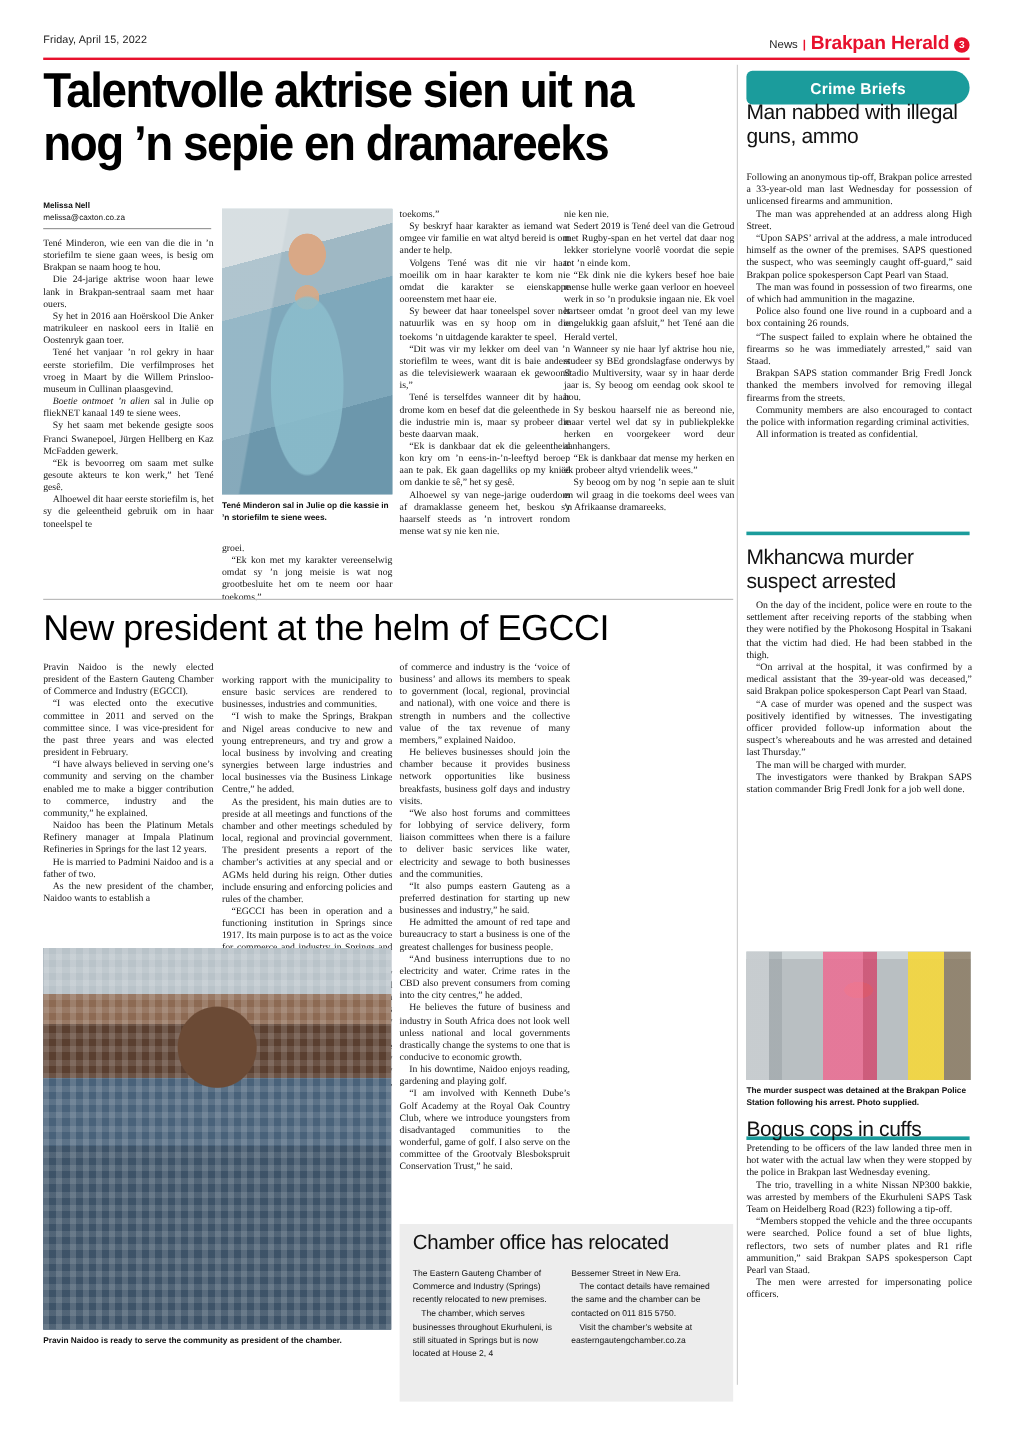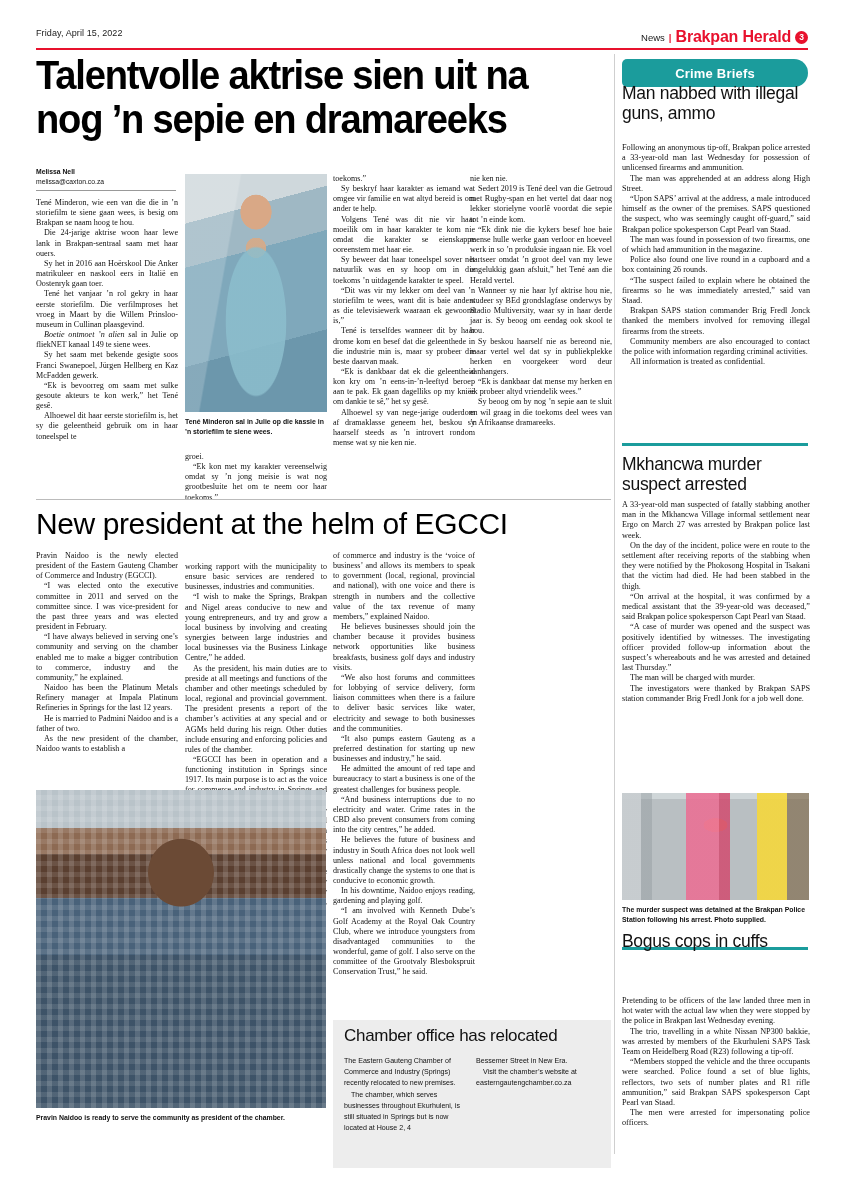--- a/index.html
+++ b/index.html
@@ -257,20 +257,21 @@
   <div class="cap" style="left:36px; top:1113px; width:290px;">Pravin Naidoo is ready to serve the community as president of the chamber.</div>
 
   <div class="relo-box"></div>
   <div class="relo-title">Chamber office has relocated</div>
   <div class="relo-col" id="relo-col1" style="left:344px; top:1056px;">
       <p class="noind">The Eastern Gauteng Chamber of Commerce and Industry (Springs) recently relocated to new premises.</p>
       <p>The chamber, which serves businesses throughout Ekurhuleni, is still situated in Springs but is now located at House 2, 4</p>
     </div>
   <div class="relo-col" id="relo-col2" style="left:476px; top:1056px;">
       <p class="noind">Bessemer Street in New Era.</p>
+      <p>The contact details have remained the same and the chamber can be contacted on 011 815 5750.</p>
       <p>Visit the chamber’s website at easterngautengchamber.co.za</p>
     </div>
 
   <div class="sb-divider"></div>
 
   <div class="crime-badge">
     <span>Crime Briefs</span>
   </div>
 
   <div class="sb-head" style="top:84px;">Man nabbed with illegal guns, ammo</div>
@@ -283,34 +284,33 @@
       <p>“The suspect failed to explain where he obtained the firearms so he was immediately arrested,” said van Staad.</p>
       <p>Brakpan SAPS station commander Brig Fredl Jonck thanked the members involved for removing illegal firearms from the streets.</p>
       <p>Community members are also encouraged to contact the police with information regarding criminal activities.</p>
       <p>All information is treated as confidential.</p>
     </div>
 
   <div class="sb-sep" style="top:443px;"></div>
 
   <div class="sb-head" style="top:455px;">Mkhancwa murder suspect arrested</div>
   <div class="sb-body" id="sb2" style="top:500px; height:285px;">
-      <p class="noind">A 33-year-old man suspected of fatally stabbing another man in the Mkhancwa Village informal settlement near Ergo on March 27 was arrested by Brakpan police last week.</p>
       <p>On the day of the incident, police were en route to the settlement after receiving reports of the stabbing when they were notified by the Phokosong Hospital in Tsakani that the victim had died. He had been stabbed in the thigh.</p>
       <p>“On arrival at the hospital, it was confirmed by a medical assistant that the 39-year-old was deceased,” said Brakpan police spokesperson Capt Pearl van Staad.</p>
       <p>“A case of murder was opened and the suspect was positively identified by witnesses. The investigating officer provided follow-up information about the suspect’s whereabouts and he was arrested and detained last Thursday.”</p>
       <p>The man will be charged with murder.</p>
       <p>The investigators were thanked by Brakpan SAPS station commander Brig Fredl Jonk for a job well done.</p>
     </div>
 
   <div class="photo img-suspect" style="left:622px; top:793px; width:187px; height:107px;"></div>
   <div class="cap" style="left:622px; top:905px; width:187px;">The murder suspect was detained at the Brakpan Police Station following his arrest. Photo supplied.</div>
 
   <div class="sb-sep" style="top:947px;"></div>
 
   <div class="sb-head" style="top:904px;margin-top:28px;">Bogus cops in cuffs</div>
-  <div class="sb-body" id="sb3" style="top:996px; height:170px;">
+  <div class="sb-body" id="sb3" style="top:952px; height:170px;">
       <p class="noind">Pretending to be officers of the law landed three men in hot water with the actual law when they were stopped by the police in Brakpan last Wednesday evening.</p>
       <p>The trio, travelling in a white Nissan NP300 bakkie, was arrested by members of the Ekurhuleni SAPS Task Team on Heidelberg Road (R23) following a tip-off.</p>
       <p>“Members stopped the vehicle and the three occupants were searched. Police found a set of blue lights, reflectors, two sets of number plates and R1 rifle ammunition,” said Brakpan SAPS spokesperson Capt Pearl van Staad.</p>
       <p>The men were arrested for impersonating police officers.</p>
     </div>
 
 </div>
 
 </body></html>

